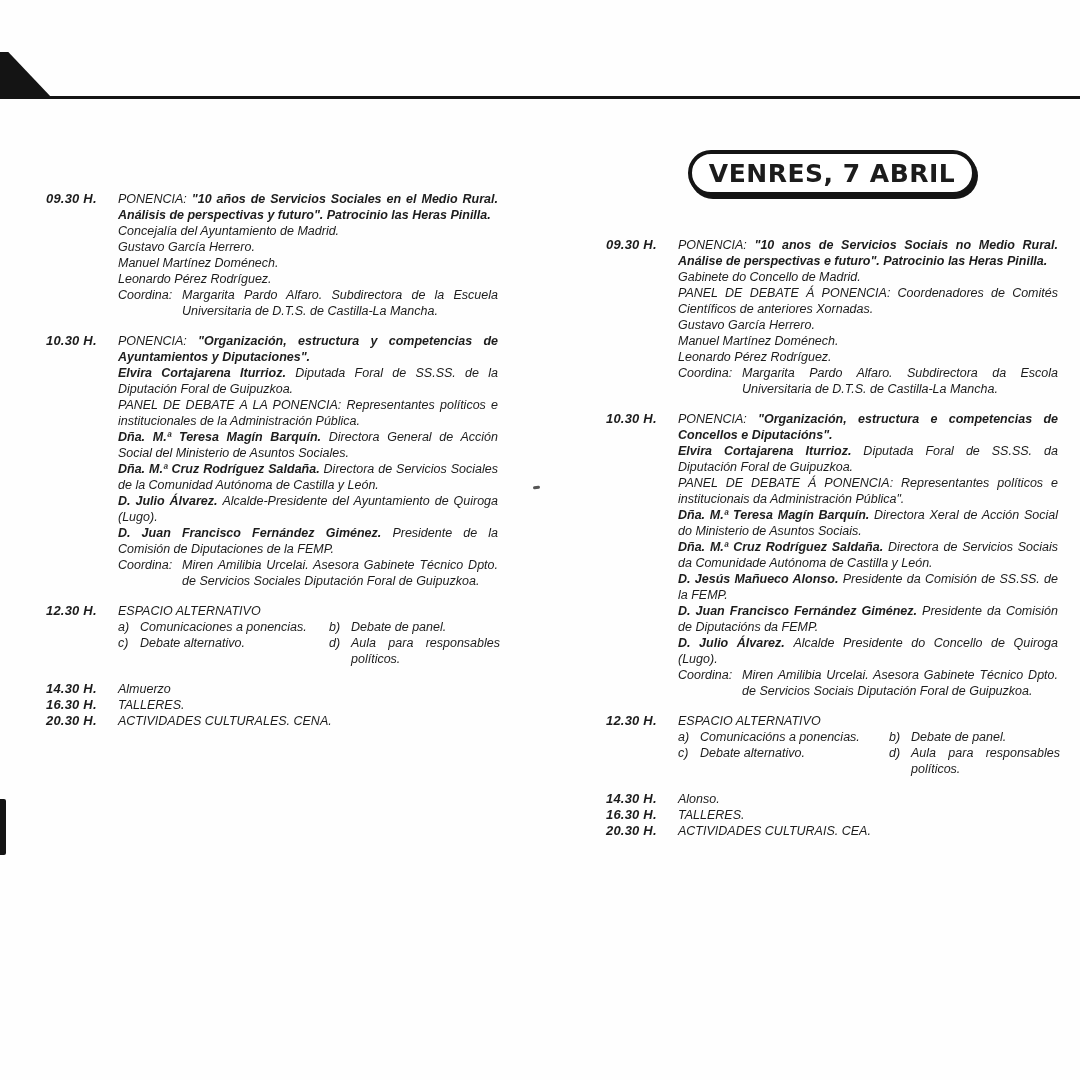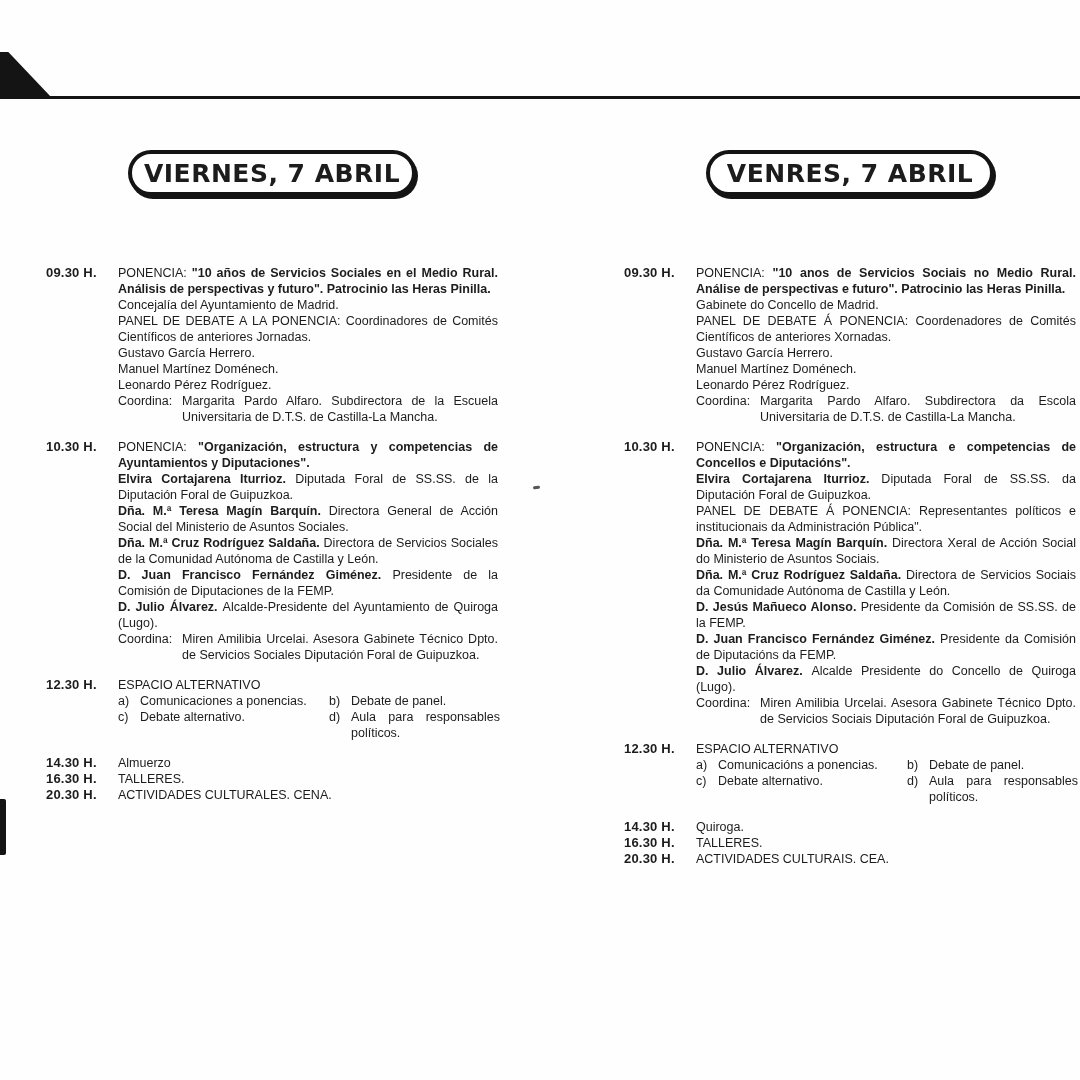--- a/index.html
+++ b/index.html
@@ -15,34 +15,34 @@
   
   .top-line{position:absolute;top:96px;left:0;width:1080px;height:3px;background:#141414;}
   .corner-wedge{position:absolute;top:52px;left:0;width:52px;height:46px;background:#141414;
     clip-path:polygon(0 0,16% 0,100% 100%,0 100%);}
   .side-mark{position:absolute;top:799px;left:0;width:6px;height:56px;background:#141414;border-radius:0 2px 2px 0;}
   .speck{position:absolute;top:486px;left:533px;width:7px;height:3px;background:#555;border-radius:2px;transform:rotate(-10deg);}
 
   
   .col{position:absolute;top:150px;width:452px;}
   .col-left{left:46px;}
-  .col-right{left:624px;}
+  .col-right{left:606px;}
 
   .pill{
     width:280px;height:38px;margin:0 auto;
     border:4px solid #141414;border-radius:24px;
     box-shadow:2px 3px 0 #141414;
     display:flex;align-items:center;justify-content:center;
     background:#fff;
     font-family:"DejaVu Sans",sans-serif;
     font-weight:800;font-size:25px;letter-spacing:.5px;
     white-space:nowrap;
   }
 
-  .schedule{margin-top:69px;font-size:12.5px;line-height:16px;}
+  .schedule{margin-top:41px;font-size:12.5px;line-height:16px;font-style:italic;}
   .entry{display:flex;margin-bottom:14px;}
   .entry.compact{margin-bottom:0;align-items:flex-end;}
   .time{flex:0 0 72px;width:72px;font-weight:bold;font-size:13px;letter-spacing:.2px;}
   .content{flex:1;text-align:justify;}
   .line{min-height:16px;}
   .b{font-weight:bold;}
 
   .hang{display:flex;}
   .hang .hl{flex:0 0 64px;}
   .hang .ht{flex:1;text-align:justify;}
@@ -55,48 +55,45 @@
 </head>
 <body>
 
 <div class="page">
   <div class="top-line"></div>
   <div class="corner-wedge"></div>
   <div class="side-mark"></div>
   <div class="speck"></div>
 
   <section class="col col-left">
-    <div class="pill">
-      <span>VIERNES, 7 ABRIL</span>
-    </div>
     <div class="schedule">
         <div class="entry">
           <div class="time">09.30 H.</div>
           <div class="content">
             <div class="line"><span>PONENCIA: </span><span class="b">"10 años de Servicios Sociales en el Medio Rural. Análisis de perspectivas y futuro". Patrocinio las Heras Pinilla.</span></div>
             <div class="line"><span>Concejalía del Ayuntamiento de Madrid.</span></div>
-            <div class="line"><span>PANEL DE DEBATE A LA PONENCIA: Coordinadores de Comités Científicos de anteriores Jornadas.</span></div>
             <div class="line"><span>Gustavo García Herrero.</span></div>
             <div class="line"><span>Manuel Martínez Doménech.</span></div>
             <div class="line"><span>Leonardo Pérez Rodríguez.</span></div>
             <div class="hang">
               <span class="hl">Coordina:</span>
               <span class="ht"><span>Margarita Pardo Alfaro. Subdirectora de la Escuela Universitaria de D.T.S. de Castilla-La Mancha.</span></span>
             </div>
           </div>
         </div>
         <div class="entry">
           <div class="time">10.30 H.</div>
           <div class="content">
             <div class="line"><span>PONENCIA: </span><span class="b">"Organización, estructura y competencias de Ayuntamientos y Diputaciones".</span></div>
             <div class="line"><span class="b">Elvira Cortajarena Iturrioz. </span><span>Diputada Foral de SS.SS. de la Diputación Foral de Guipuzkoa.</span></div>
+            <div class="line"><span>PANEL DE DEBATE A LA PONENCIA: Representantes políticos e institucionales de la Administración Pública.</span></div>
             <div class="line"><span class="b">Dña. M.ª Teresa Magín Barquín. </span><span>Directora General de Acción Social del Ministerio de Asuntos Sociales.</span></div>
             <div class="line"><span class="b">Dña. M.ª Cruz Rodríguez Saldaña. </span><span>Directora de Servicios Sociales de la Comunidad Autónoma de Castilla y León.</span></div>
+            <div class="line"><span class="b">D. Julio Álvarez. </span><span>Alcalde-Presidente del Ayuntamiento de Quiroga (Lugo).</span></div>
             <div class="line"><span class="b">D. Juan Francisco Fernández Giménez. </span><span>Presidente de la Comisión de Diputaciones de la FEMP.</span></div>
-            <div class="line"><span class="b">D. Julio Álvarez. </span><span>Alcalde-Presidente del Ayuntamiento de Quiroga (Lugo).</span></div>
             <div class="hang">
               <span class="hl">Coordina:</span>
               <span class="ht"><span>Miren Amilibia Urcelai. Asesora Gabinete Técnico Dpto. de Servicios Sociales Diputación Foral de Guipuzkoa.</span></span>
             </div>
           </div>
         </div>
         <div class="entry">
           <div class="time">12.30 H.</div>
           <div class="content">
             <div class="line"><span>ESPACIO ALTERNATIVO</span></div>
@@ -198,21 +195,21 @@
               <div class="opt">
                 <span class="m">d)</span>
                 <span class="t">Aula para responsables políticos.</span>
               </div>
             </div>
           </div>
         </div>
         <div class="entry compact">
           <div class="time">14.30 H.</div>
           <div class="content">
-            <div class="line"><span>Quiroga.</span></div>
+            <div class="line"><span>Alonso.</span></div>
           </div>
         </div>
         <div class="entry compact">
           <div class="time">16.30 H.</div>
           <div class="content">
             <div class="line"><span>TALLERES.</span></div>
           </div>
         </div>
         <div class="entry compact">
           <div class="time">20.30 H.</div>

